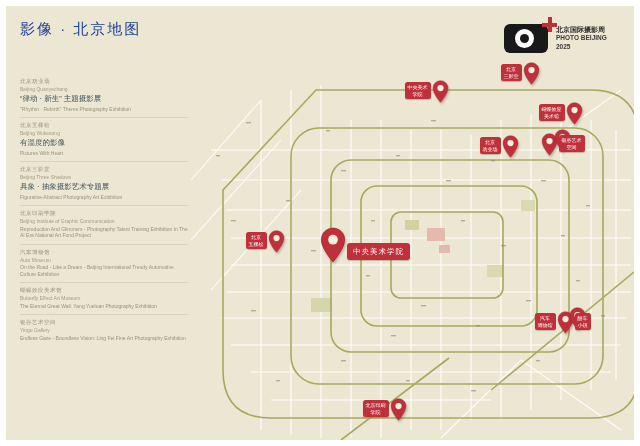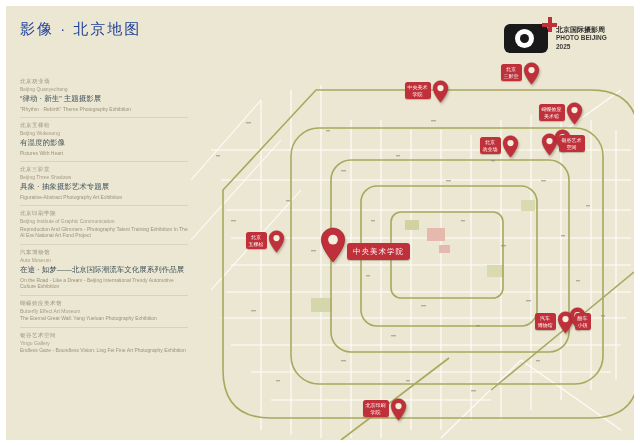--- a/index.html
+++ b/index.html
@@ -164,21 +164,20 @@
         <span class="t-en">Figurative-Abstract Photography Art Exhibition</span>
       </div>
       <div class="venue">
         <span class="v-cn">北京印刷学院</span>
         <span class="v-en">Beijing Institute of Graphic Communication</span>
         <span class="t-en">Reproduction And Glimmers - Photography Talent Training Exhibition In The AI Era National Art Fund Project</span>
       </div>
       <div class="venue">
         <span class="v-cn">汽车博物馆</span>
         <span class="v-en">Auto Museum</span>
-        <span class="t-cn">在途 · 如梦——北京国际潮流车文化展系列作品展</span>
         <span class="t-en">On the Road - Like a Dream - Beijing International Trendy Automotive Culture Exhibition</span>
       </div>
       <div class="venue">
         <span class="v-cn">蝴蝶效应美术馆</span>
         <span class="v-en">Butterfly Effect Art Museum</span>
         <span class="t-en">The Eternal Great Wall: Yang Yueluan Photography Exhibition</span>
       </div>
       <div class="venue">
         <span class="v-cn">银谷艺术空间</span>
         <span class="v-en">Yingu Gallery</span>

